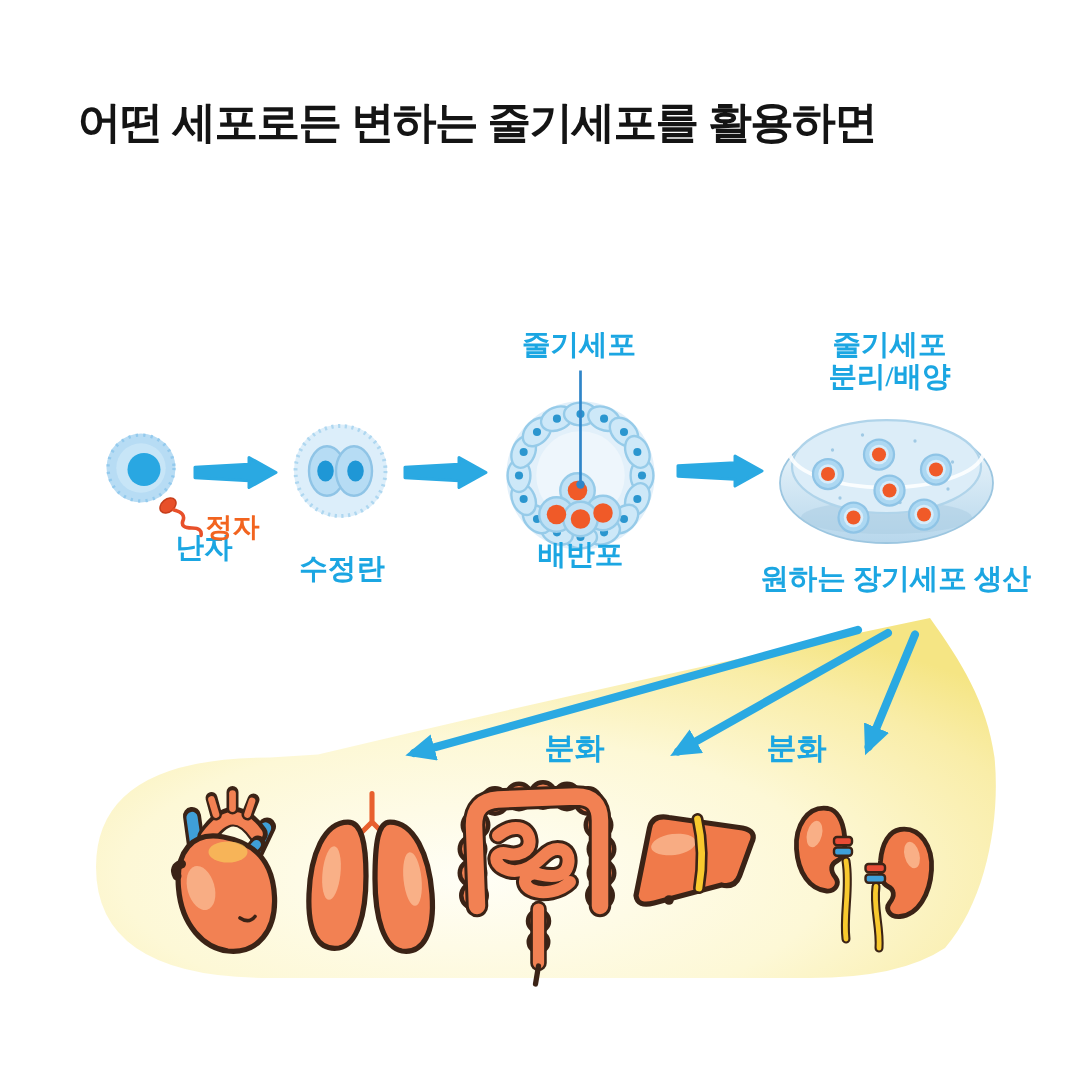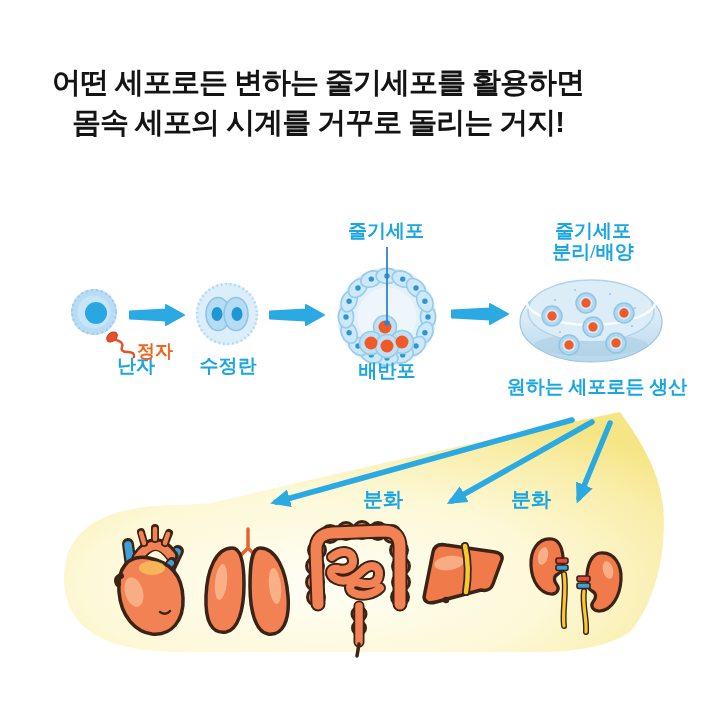--- a/index.html
+++ b/index.html
@@ -292,29 +292,28 @@
                C 593 611.5 590 606 593 602 C 597 597 596 593 592 591
                C 588 589 586 583 587 574 C 588 562 593 554 600 553 Z" fill="#f07a4a" stroke="#3b2316" stroke-width="3.2" stroke-linejoin="round"></path>
       <ellipse cx="608" cy="570" rx="5" ry="9" fill="#f9b58d" opacity="0.9" transform="rotate(-14 608 570)"></ellipse>
       <rect x="577" y="576" width="13" height="5.5" rx="2" fill="#e84b36" stroke="#3b2316" stroke-width="1.6"></rect>
       <rect x="577" y="583" width="13" height="5.5" rx="2" fill="#3f9fd8" stroke="#3b2316" stroke-width="1.6"></rect>
     </g>
   </svg>
 
   <div class="title">
     <div>어떤 세포로든 변하는 줄기세포를 활용하면</div>
-    <div>몸속 세포의 시계를 거꾸로 돌리는 거지!</div>
   </div>
 
   <div class="lbl blue" style="left:96px;top:355px;margin-left:40px;">난자</div>
   <div class="lbl orange" style="left:155px;top:341px;">정자</div>
-  <div class="lbl blue" style="left:228px;top:355px;">수정란</div>
+  <div class="lbl blue" style="left:228px;top:369px;">수정란</div>
   <div class="lbl blue" style="left:386px;top:220px;">줄기세포</div>
   <div class="lbl blue" style="left:387px;top:360px;">배반포</div>
   <div class="lbl blue" style="left:593px;top:220px;">
     <div>줄기세포</div>
     <div>분리/배양</div>
   </div>
-  <div class="lbl blue" style="left:597px;top:376px;">원하는 세포로든 생산</div>
+  <div class="lbl blue" style="left:597px;top:376px;">원하는 장기세포 생산</div>
   <div class="lbl blue small" style="left:383px;top:489px;">분화</div>
   <div class="lbl blue small" style="left:531px;top:489px;">분화</div>
 
 </div>
 
 </body></html>

